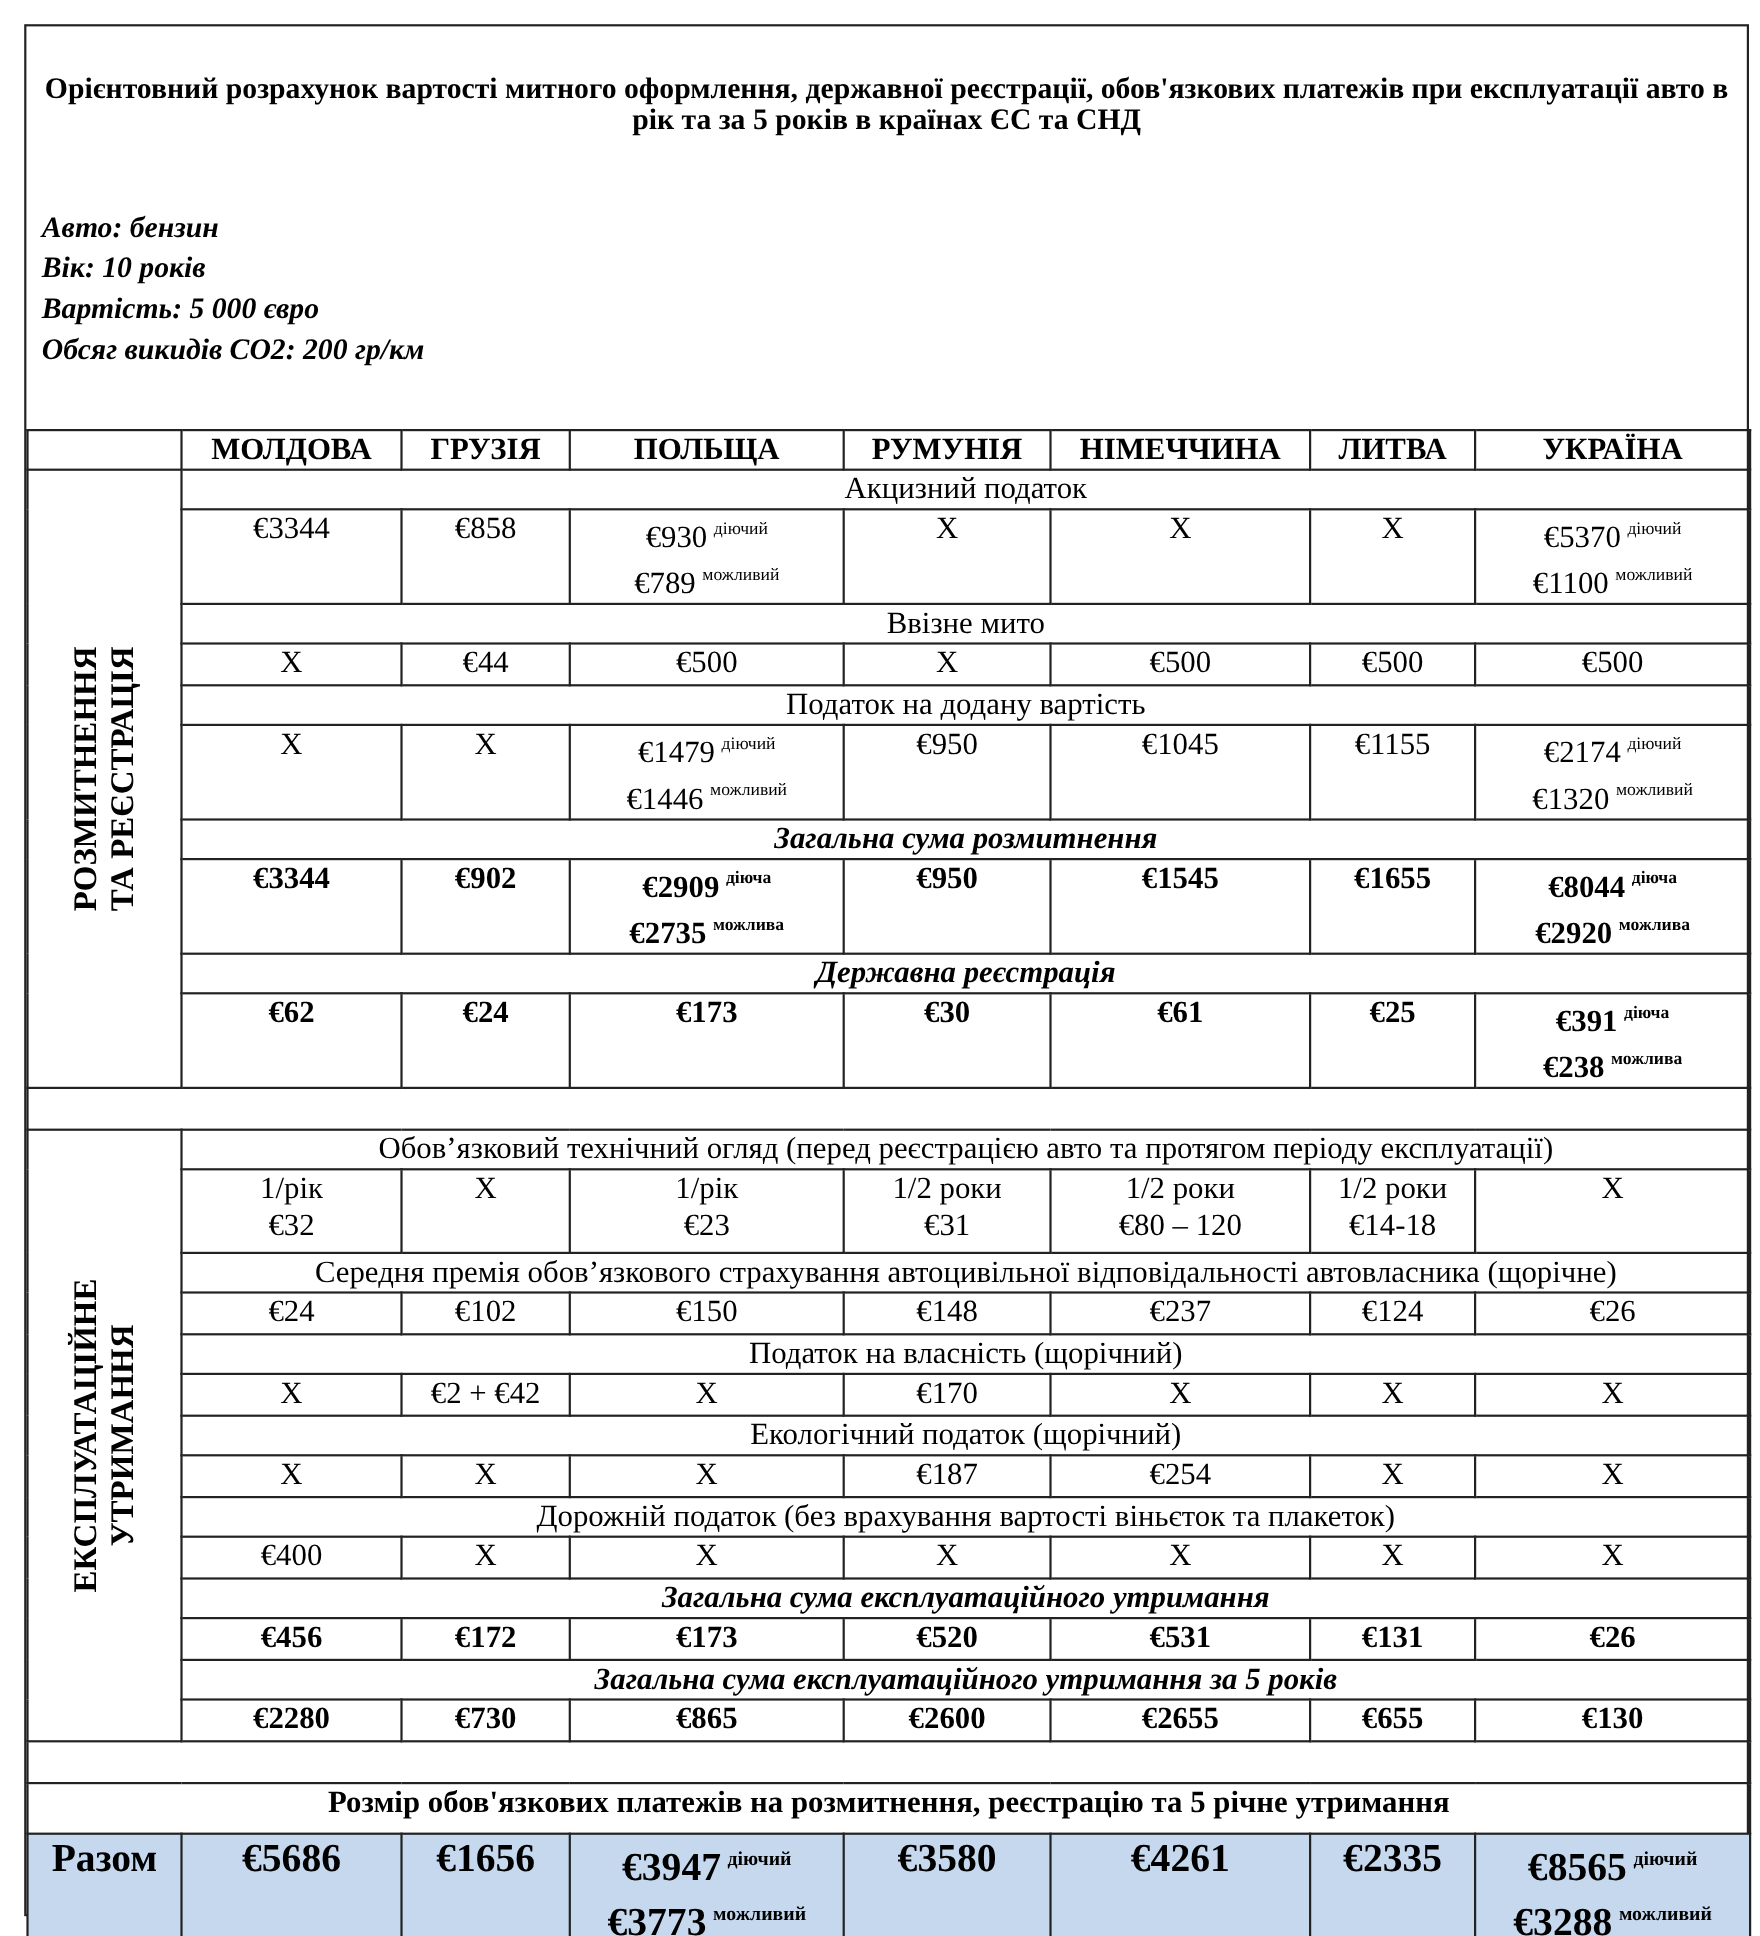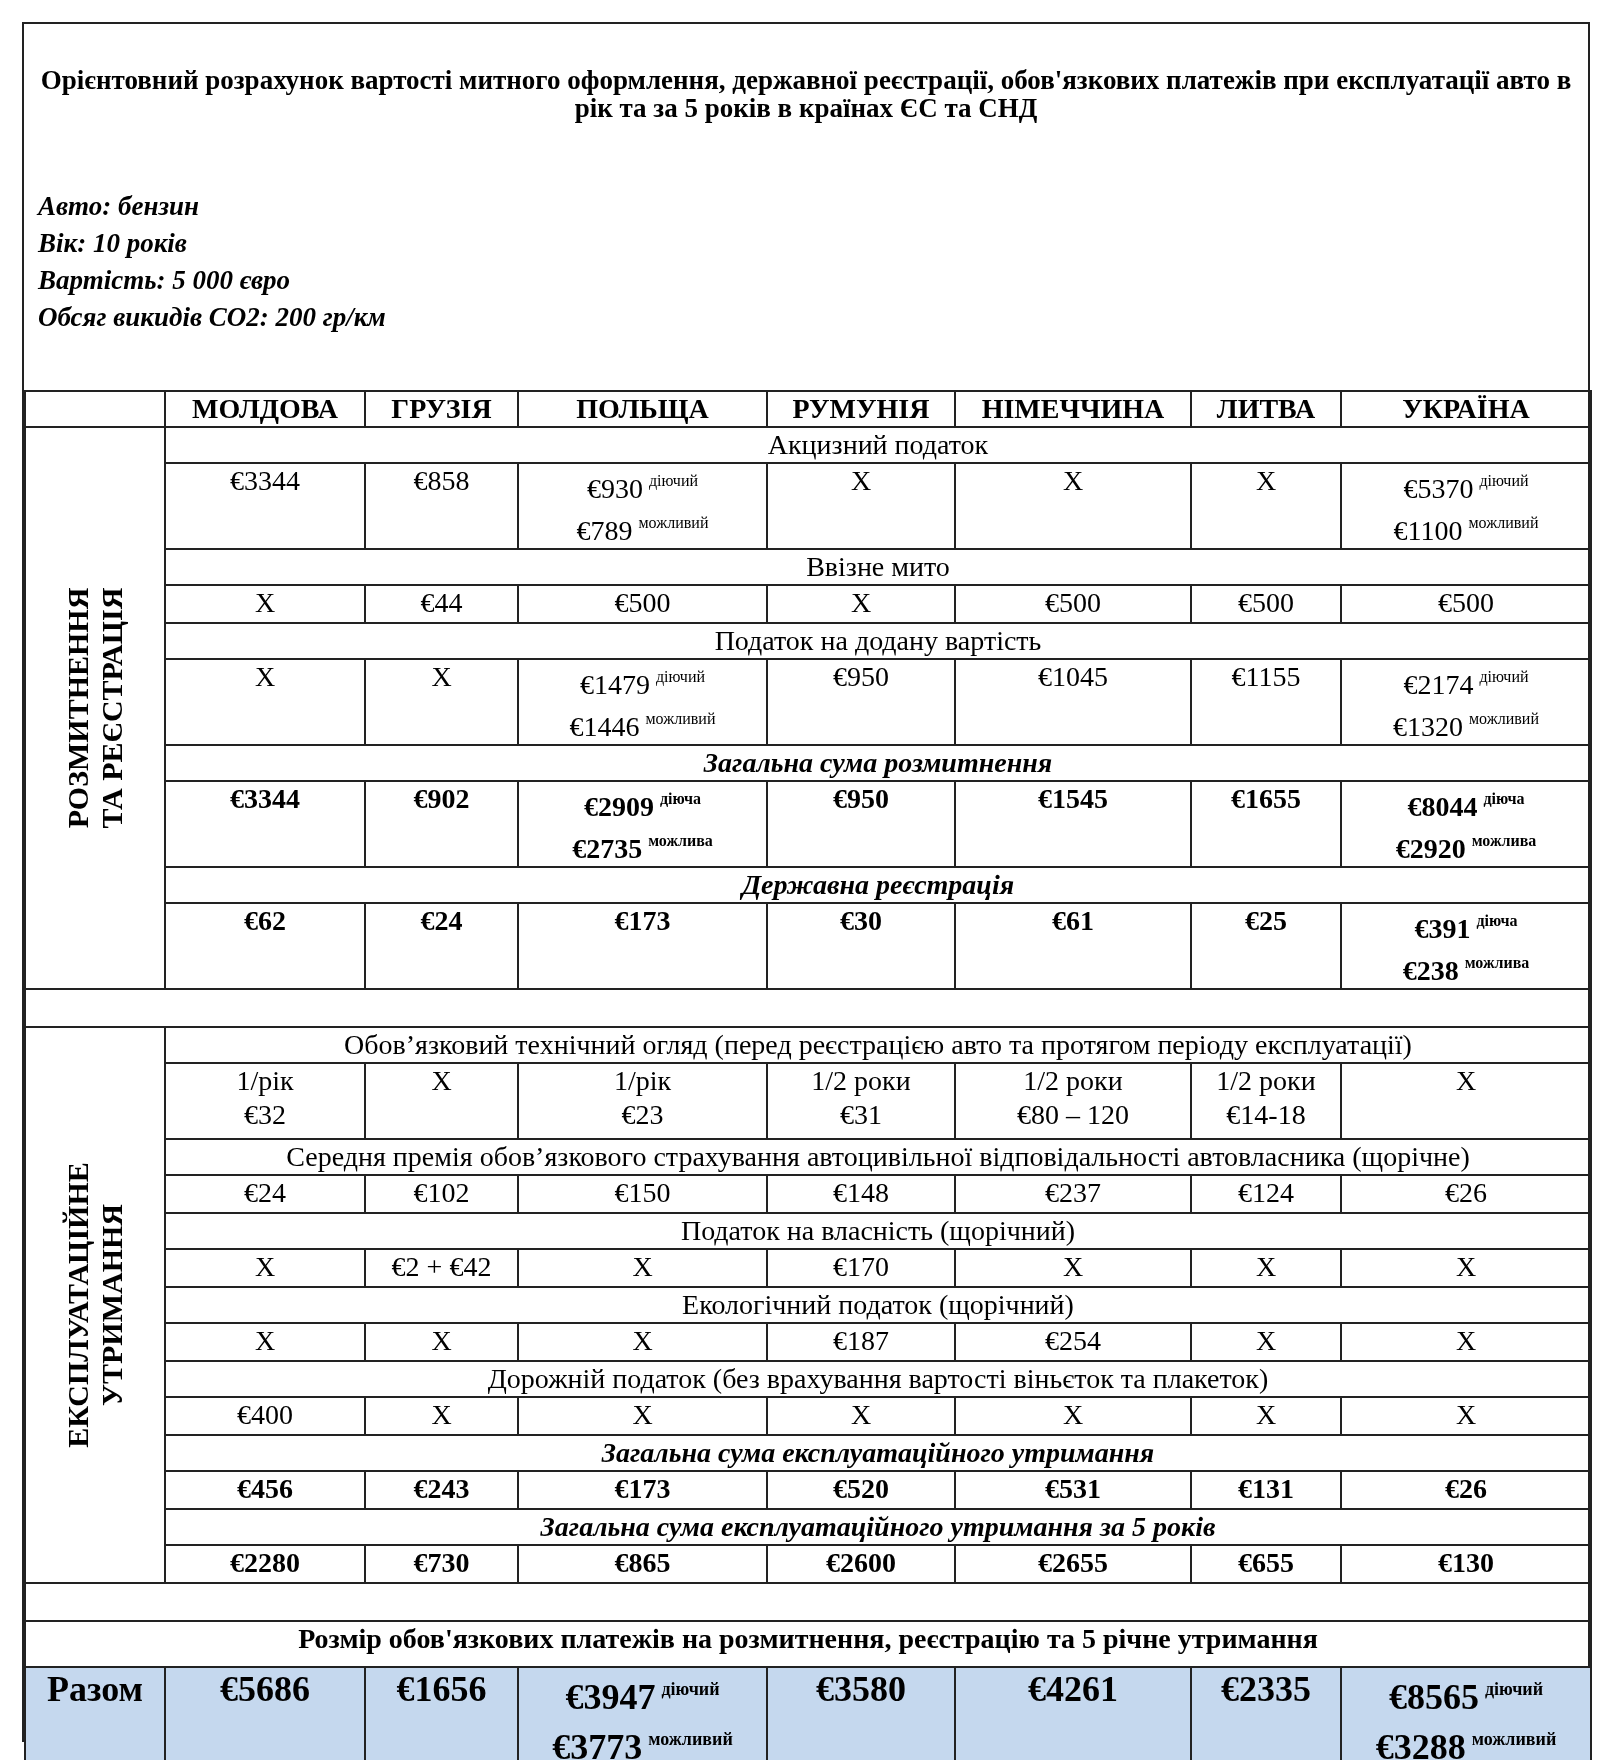--- a/index.html
+++ b/index.html
@@ -250,21 +250,21 @@
       <td>X</td>
       <td>X</td>
       <td>X</td>
     </tr>
 
     <tr>
       <td colspan="7" class="cat bold">Загальна сума експлуатаційного утримання</td>
     </tr>
     <tr class="vals bold">
       <td>€456</td>
-      <td>€243</td>
+      <td>€172</td>
       <td>€173</td>
       <td>€520</td>
       <td>€531</td>
       <td>€131</td>
       <td>€26</td>
     </tr>
 
     <tr>
       <td colspan="7" class="cat bold">Загальна сума експлуатаційного утримання за 5 років</td>
     </tr>

